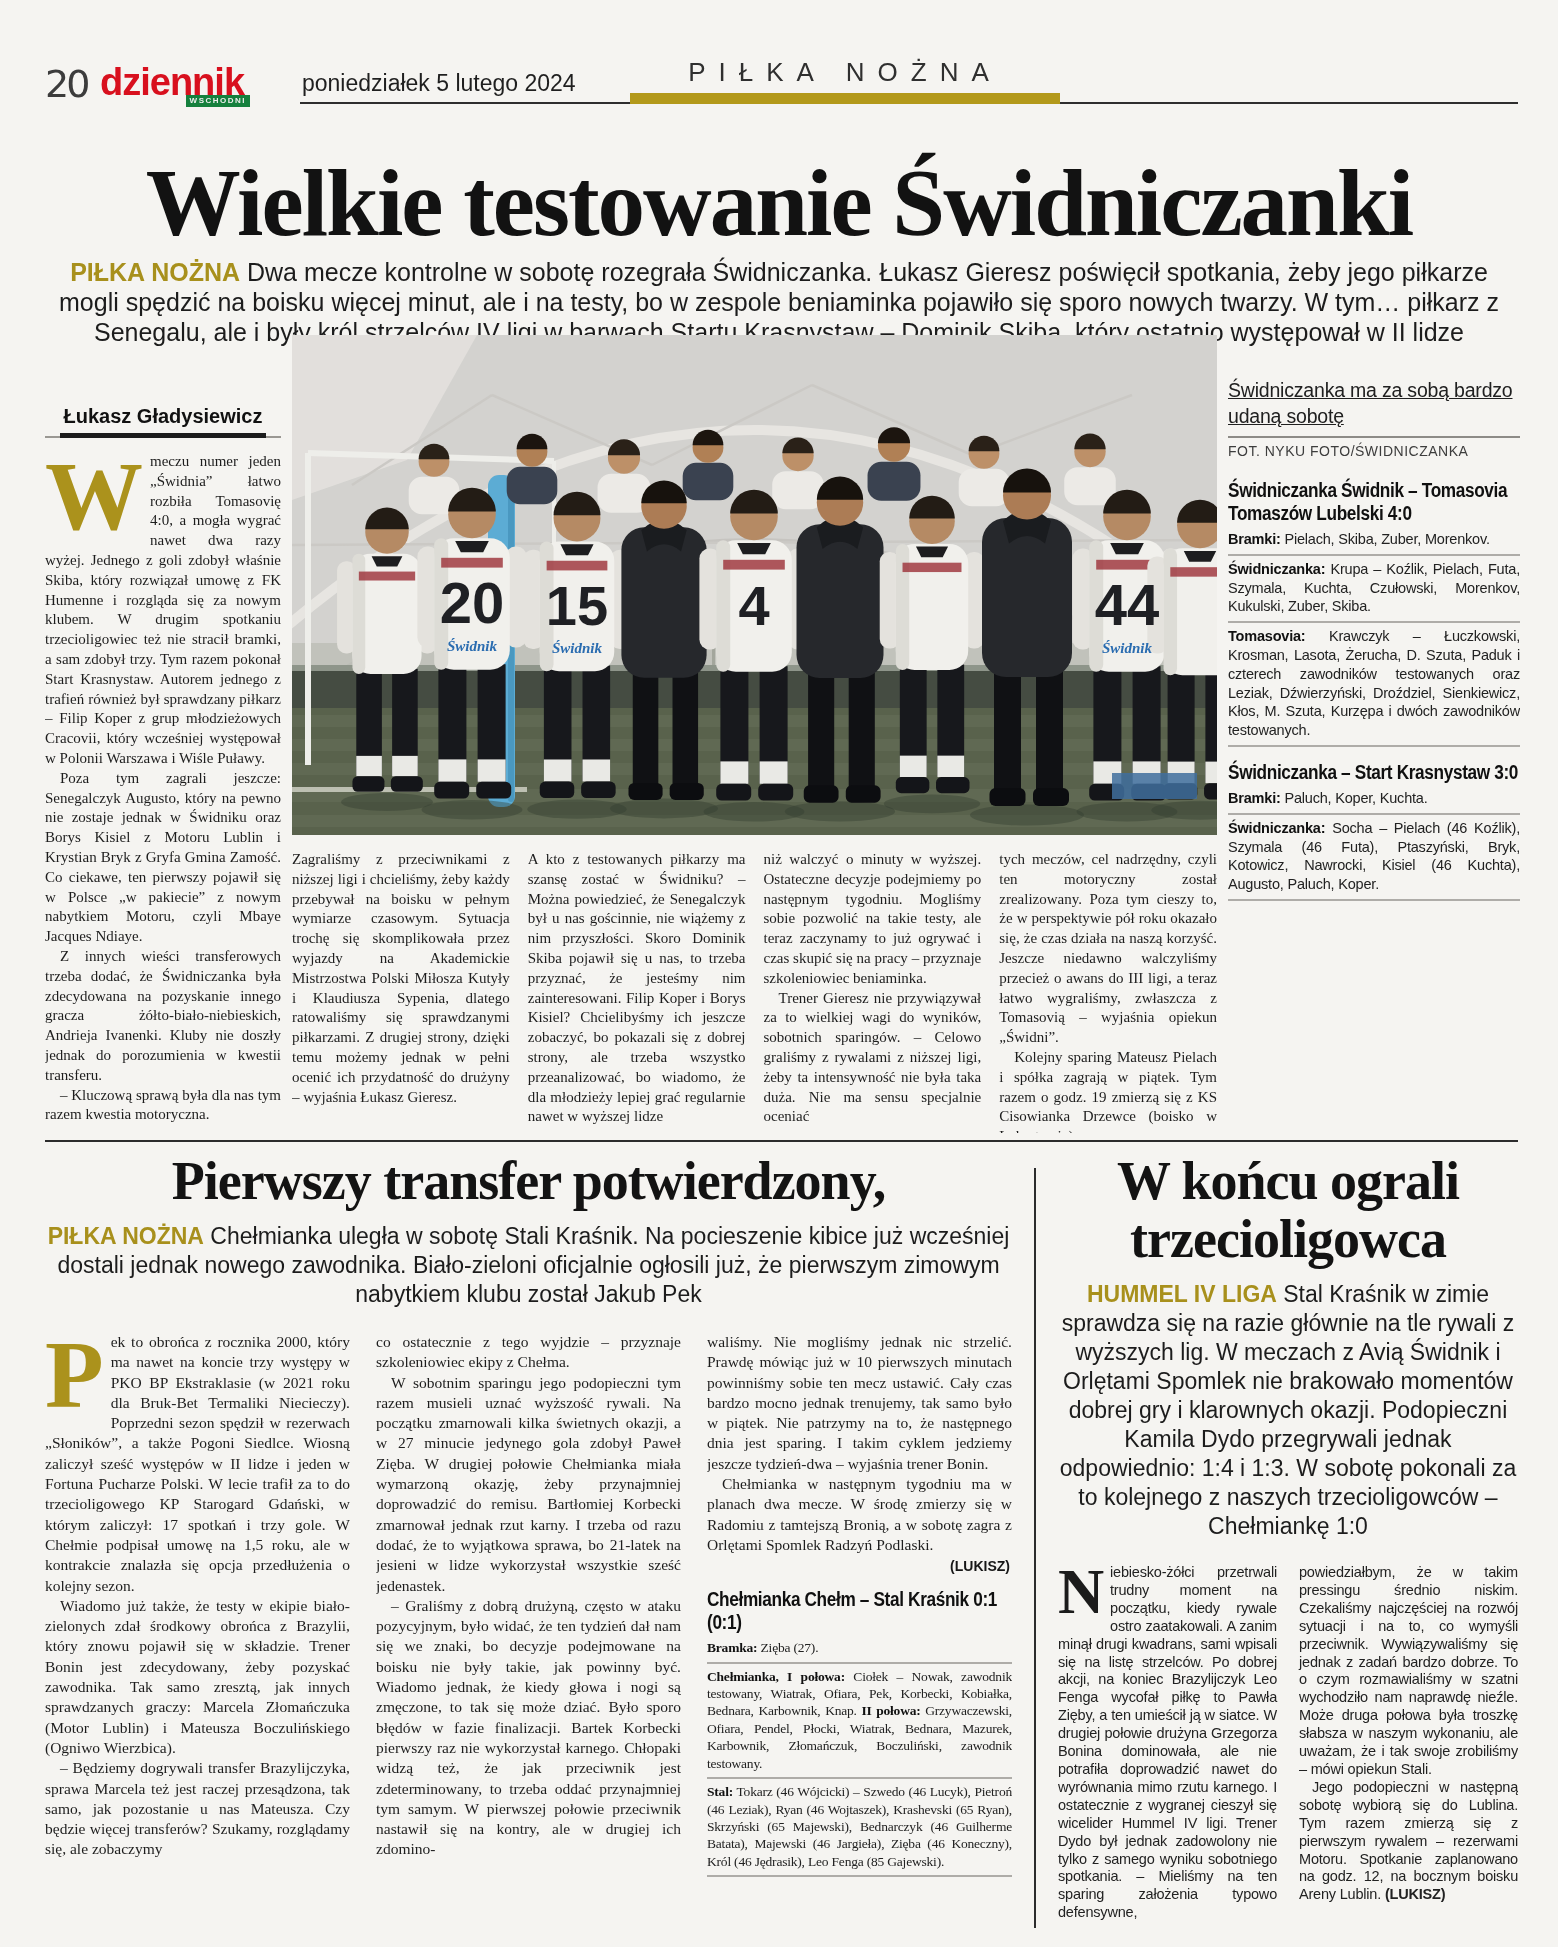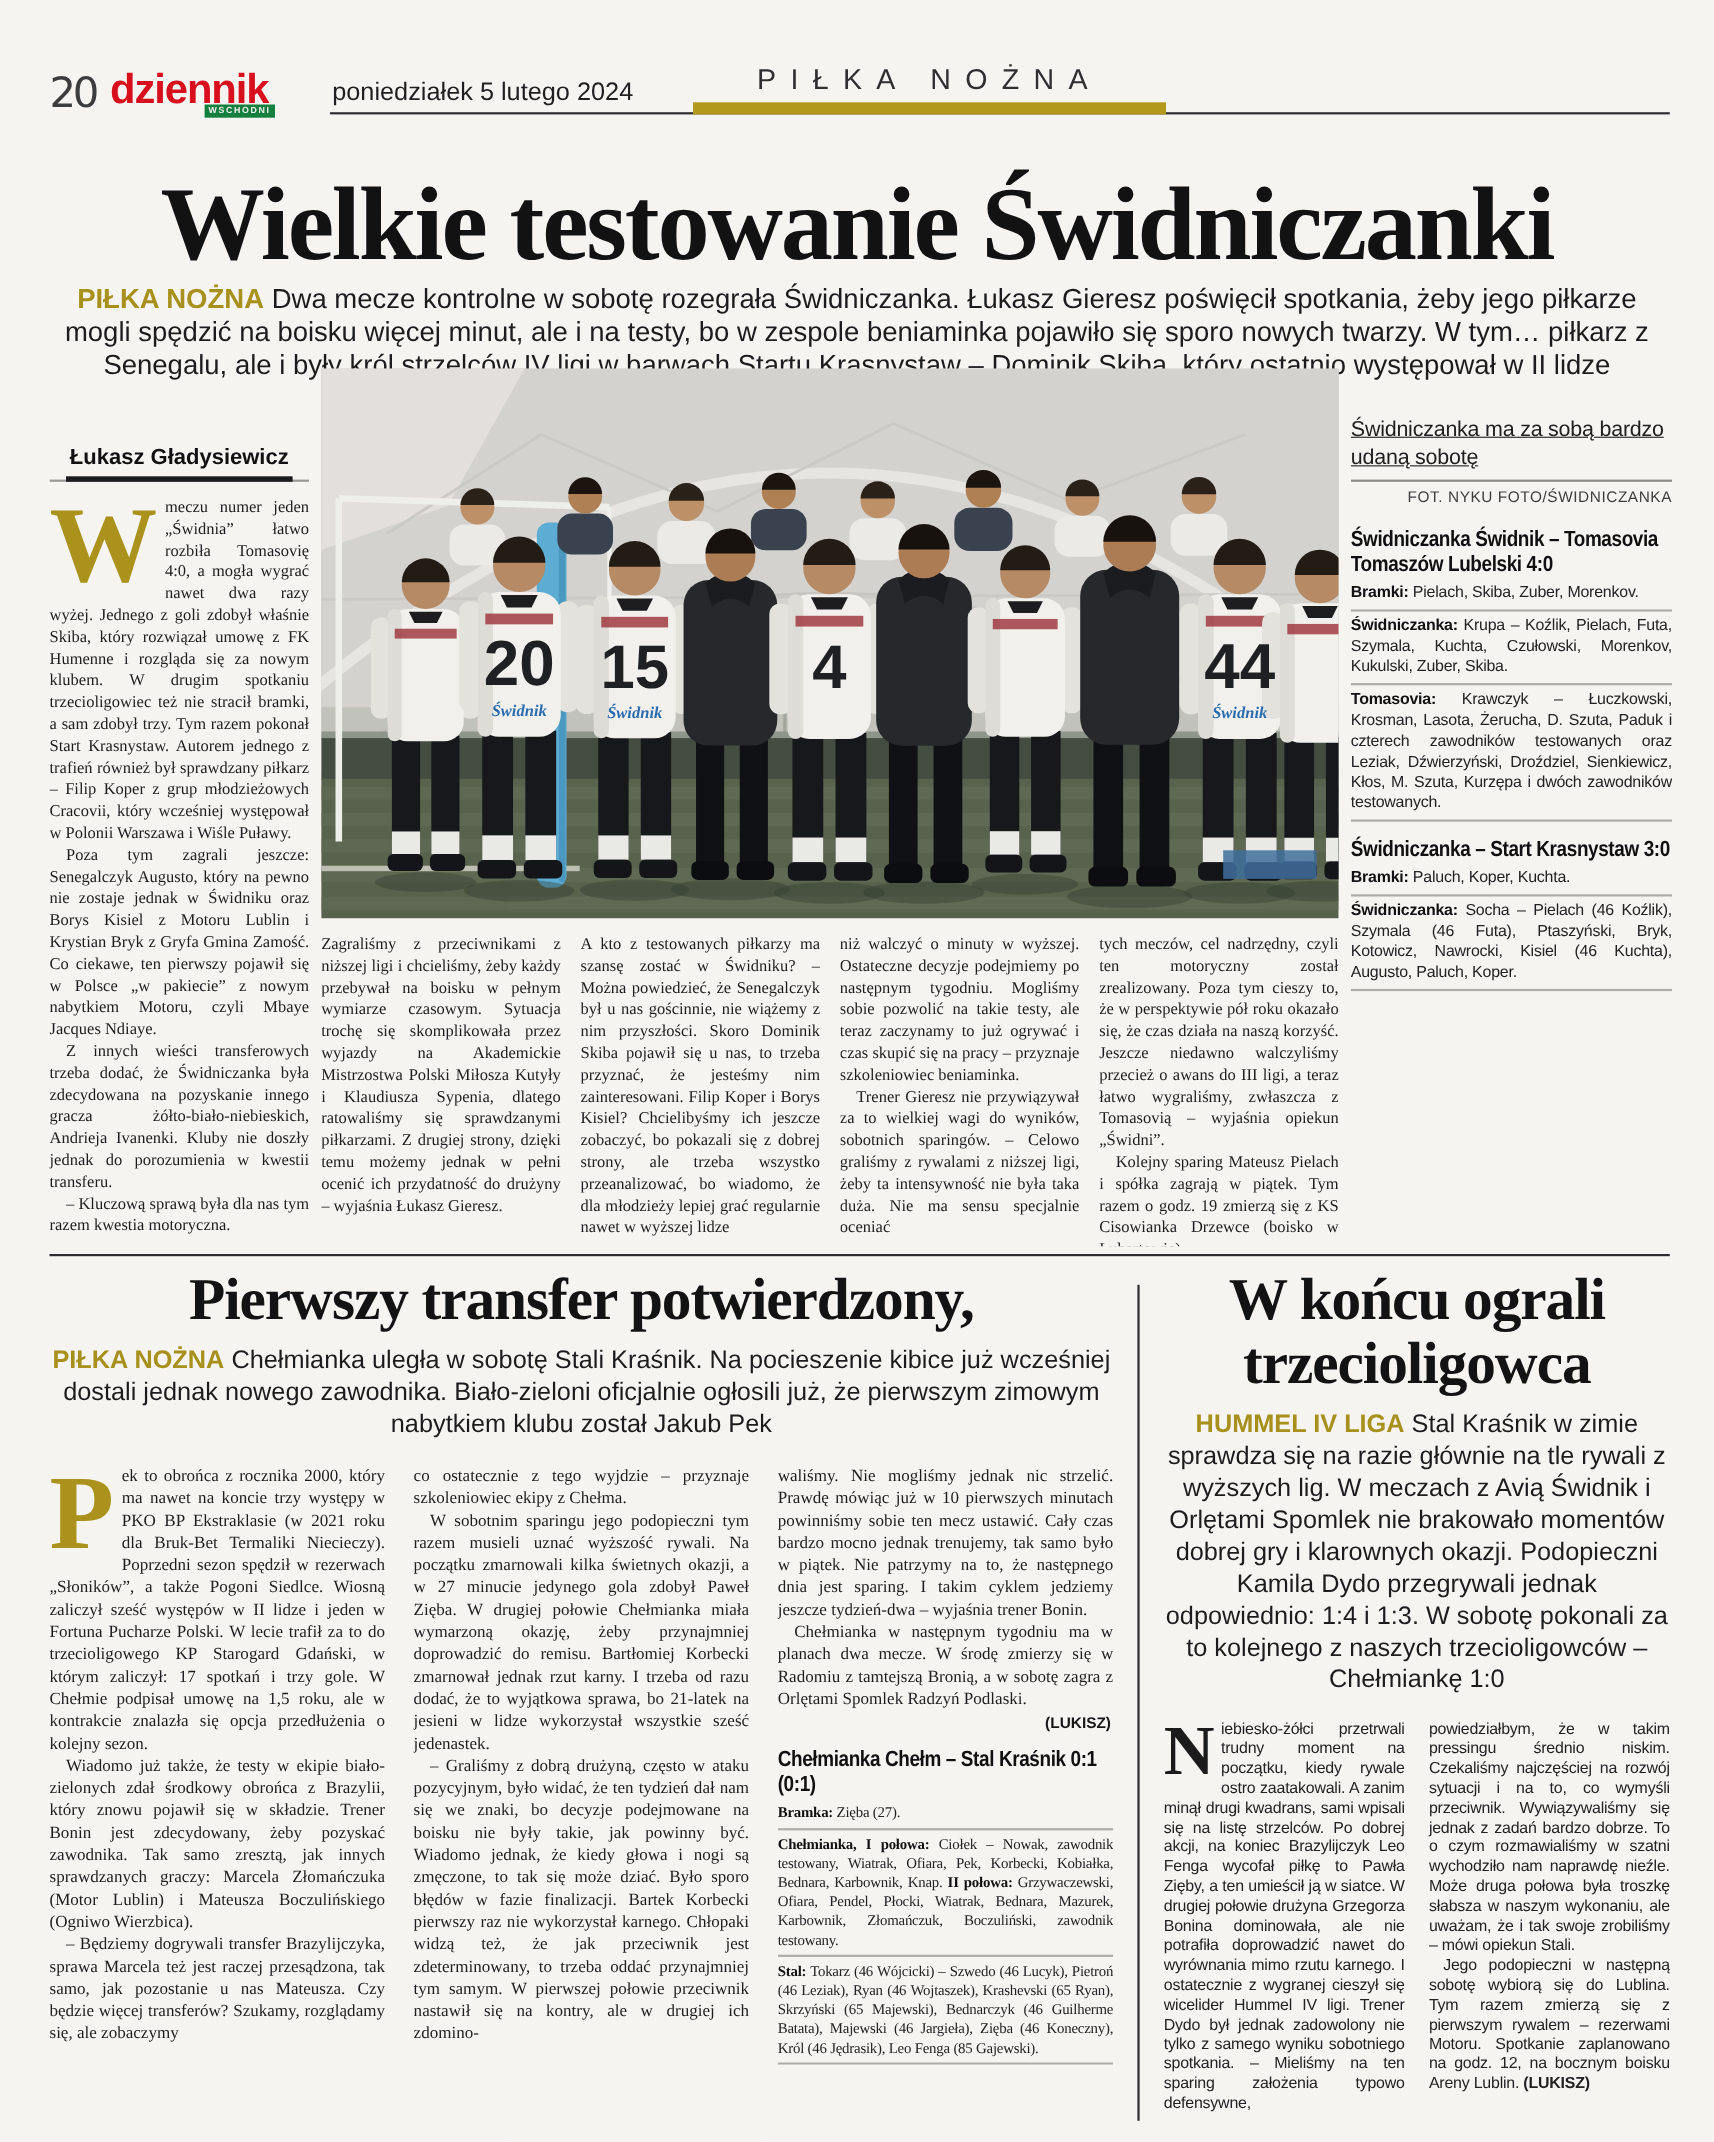--- a/index.html
+++ b/index.html
@@ -35,21 +35,21 @@
   
   .photoblock{position:absolute;left:292px;top:335px;width:925px;height:500px;background:#cfcecb;overflow:hidden;}
   .photoblock svg{display:block;width:100%;height:100%;}
   .underphoto{position:absolute;left:292px;top:850px;width:925px;height:283px;overflow:hidden;
               display:grid;grid-template-columns:repeat(4,1fr);column-gap:18px;}
   .ucol{overflow:hidden;}
   
   .rightcol{position:absolute;left:1228px;top:335px;width:292px;height:800px;overflow:hidden;}
   .caption{margin-top:42px;font:400 19.5px/26px "Liberation Sans",sans-serif;letter-spacing:-0.2px;
            color:#202020;padding-bottom:7px;border-bottom:2px solid #8d8b87;text-decoration:underline;}
-  .credit{font:400 14px "Liberation Sans",sans-serif;color:#3d3d3d;text-align:right;margin-top:5px;letter-spacing:0.5px;}
+  .credit{font:400 14px "Liberation Sans",sans-serif;color:#3d3d3d;margin-top:5px;letter-spacing:0.5px;}
   .rc-body{margin-top:20px;}
   .matchbox{margin-top:14px;}
   .bx-title{font:700 20px/23px "Liberation Sans",sans-serif;letter-spacing:-0.4px;color:#101010;
             transform:scaleX(.86);transform-origin:0 50%;width:116%;margin-bottom:3px;}
   .bx-row{font:400 14.5px/18.8px "Liberation Sans",sans-serif;letter-spacing:-0.2px;color:#222;
           border-bottom:2px solid #aeaca8;padding:2px 0 5px;margin-bottom:2px;text-align:justify;}
   .bx-row b{font-weight:700;color:#111;}
   .bx-small .bx-row{font-size:13.5px;line-height:17.4px;font-family:Liberation Serif, serif;}
   
   .mainrule{position:absolute;left:45px;right:40px;top:1140px;height:2px;background:#2c2c2c;}

